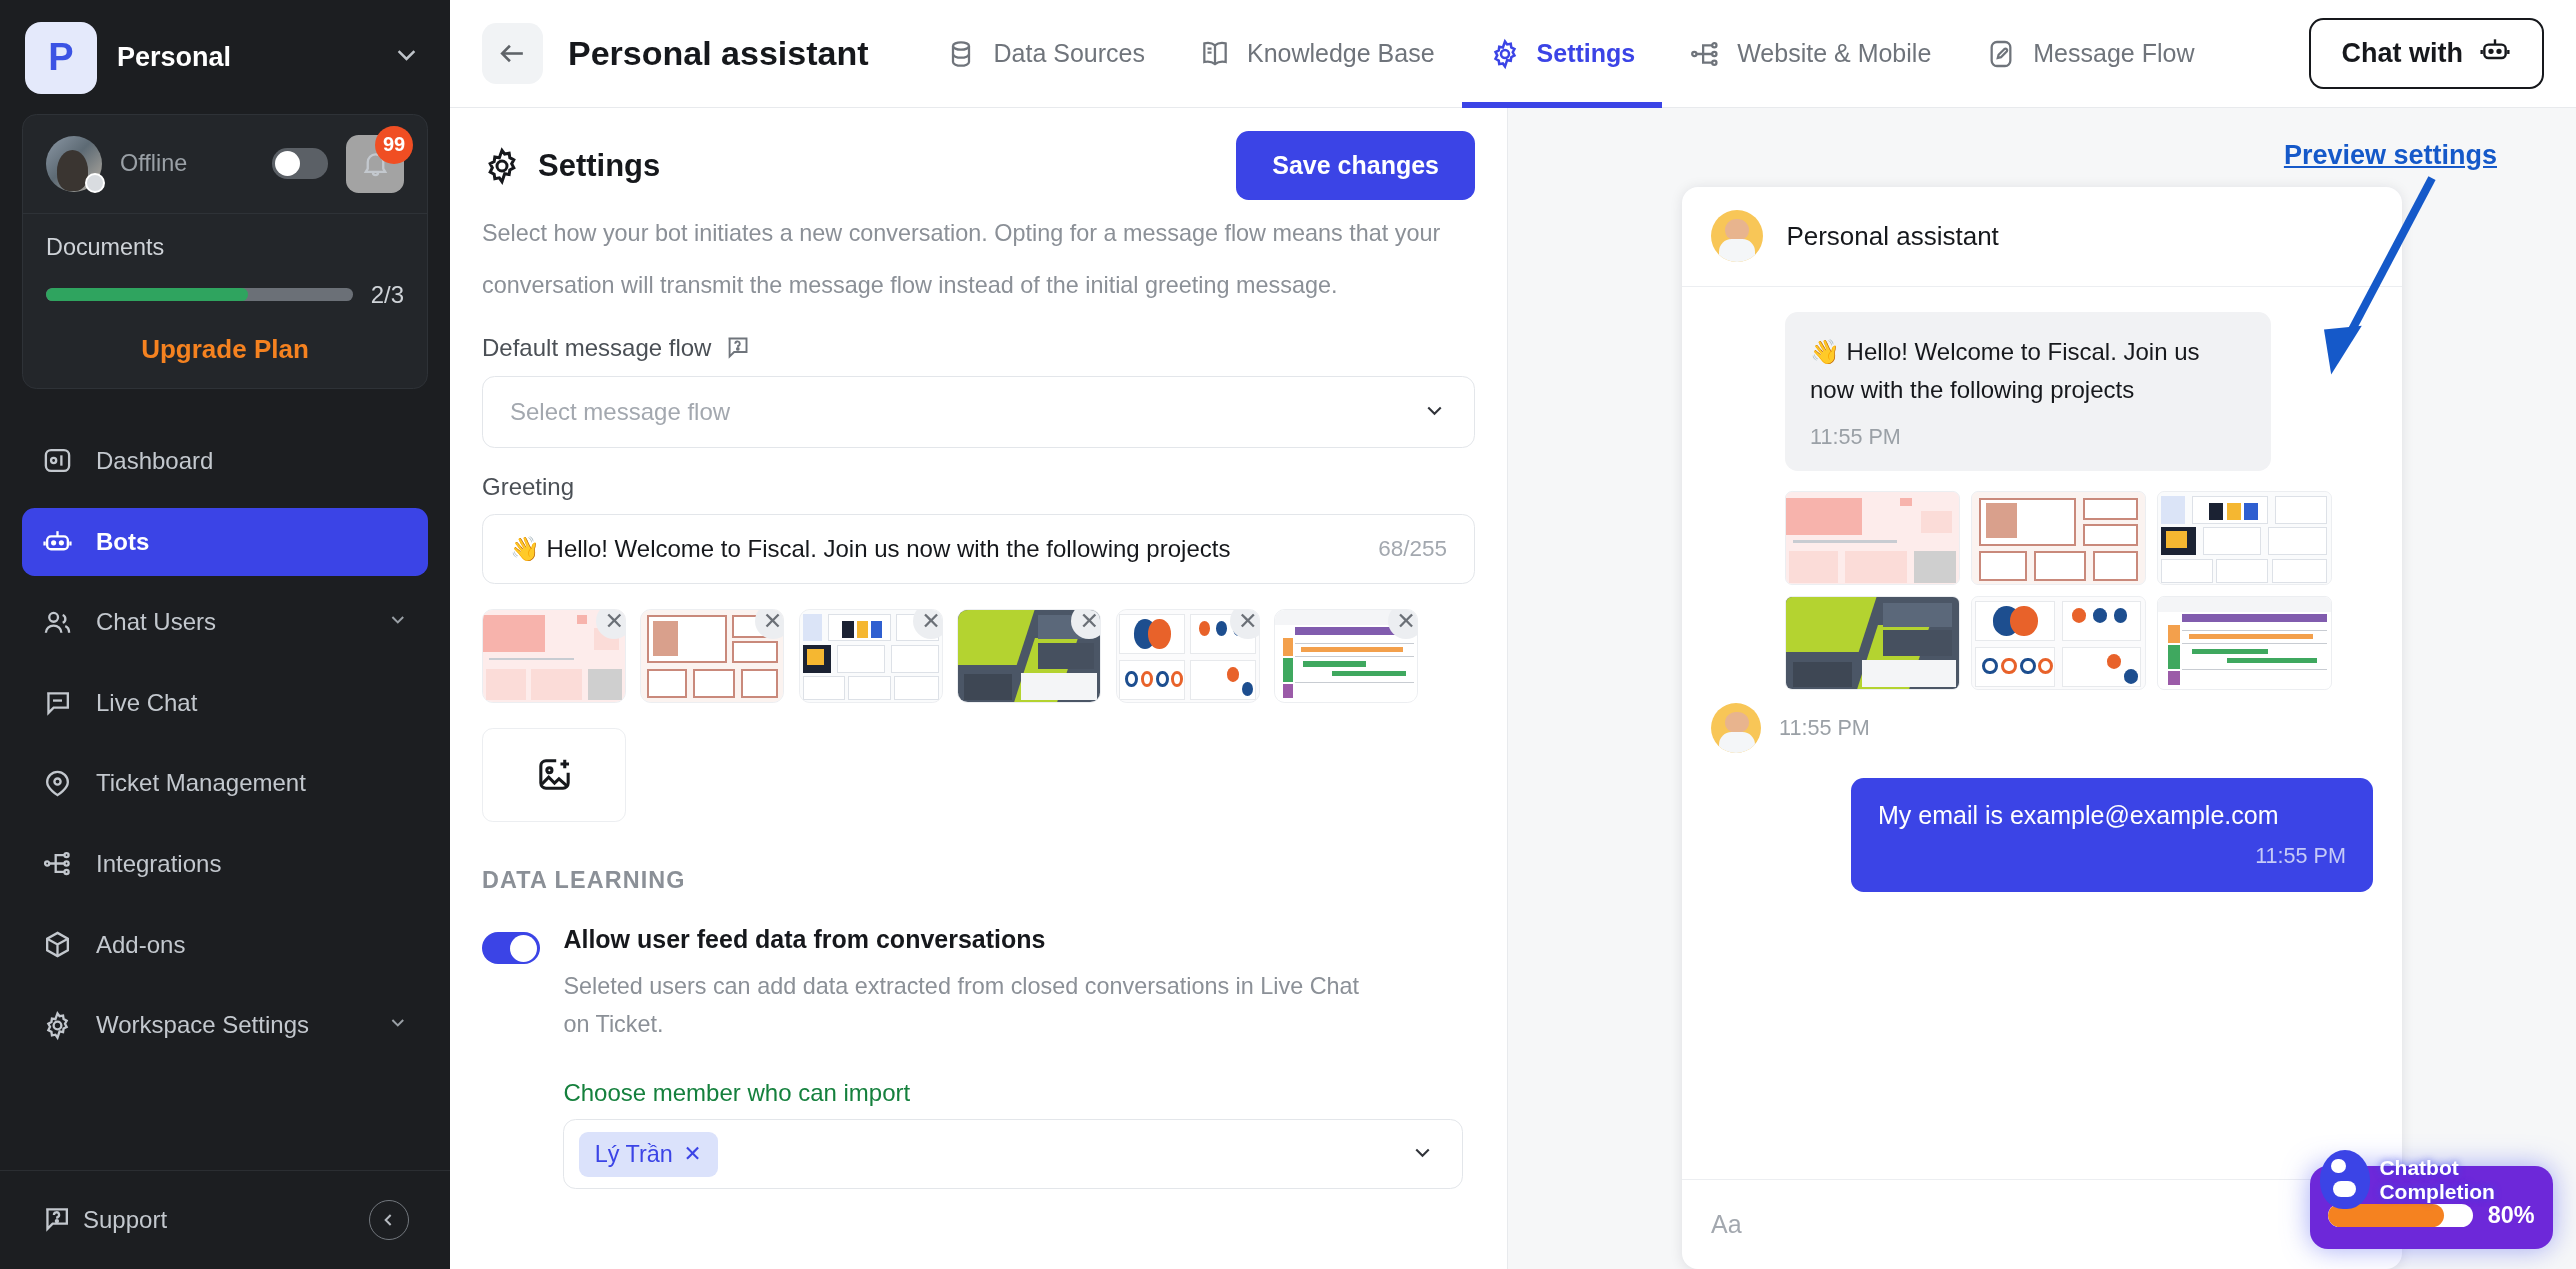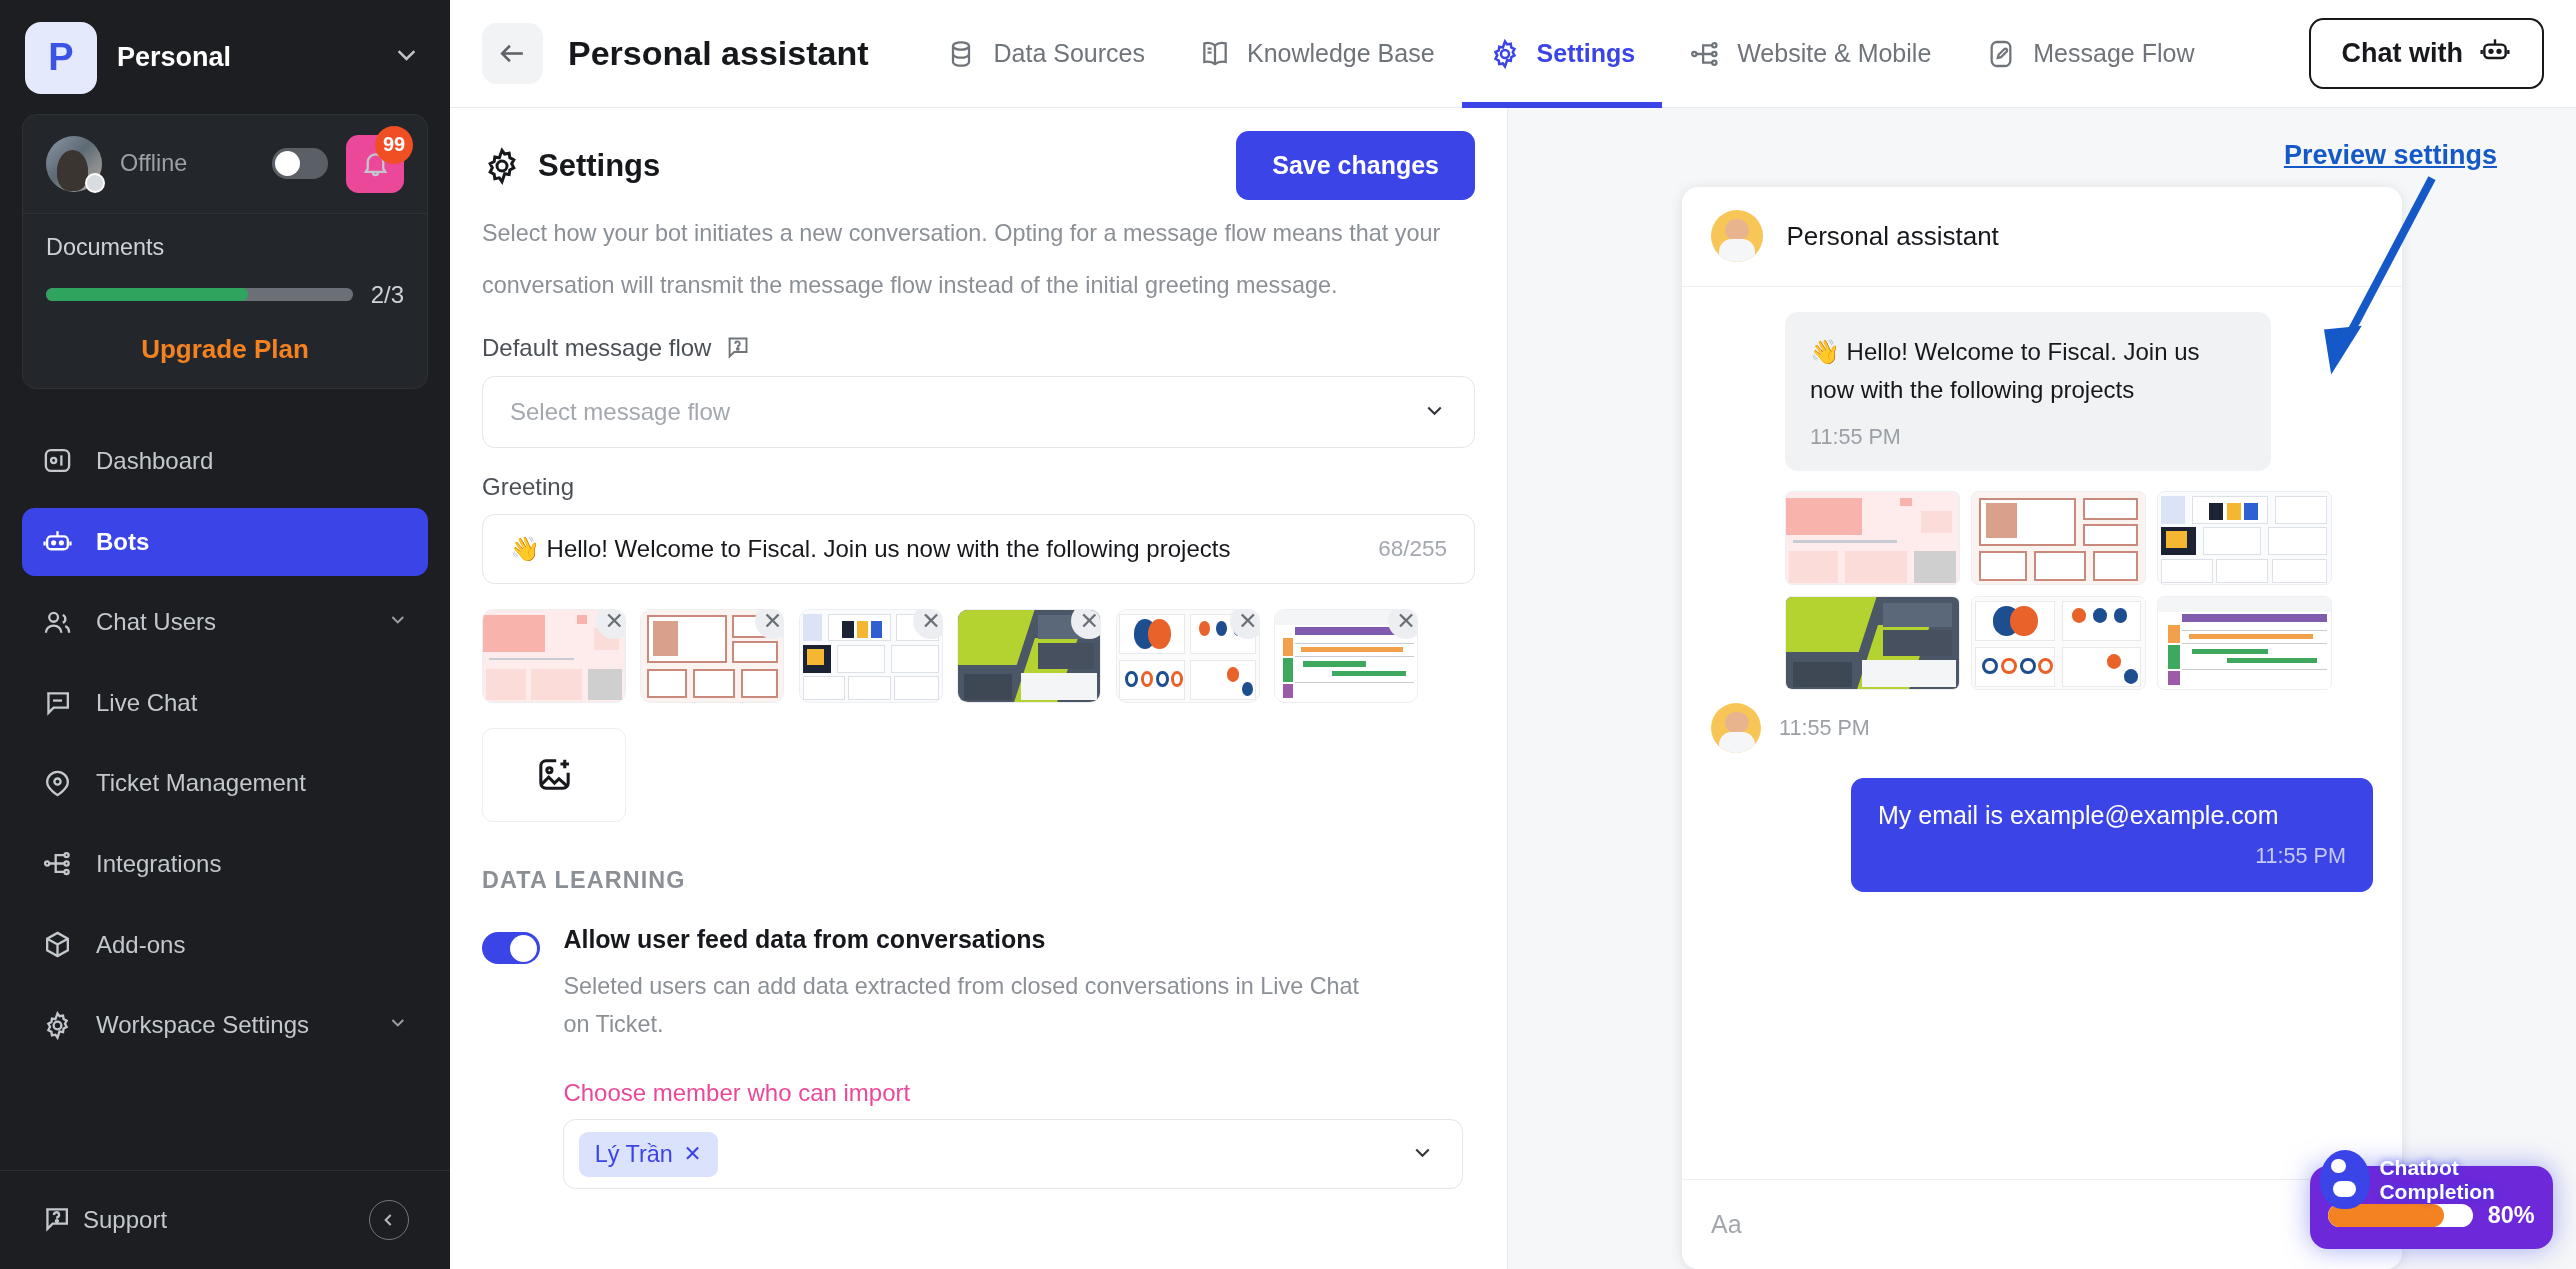--- a/index.html
+++ b/index.html
@@ -64,21 +64,21 @@
   .toggle-off {
     width: 56px; height: 31px; border-radius: 15.3px;
     background: #5b6066; position: relative; flex: 0 0 56px;
   }
   .toggle-off .knob {
     position: absolute; left: 2.7px; top: 2.7px;
     width: 25px; height: 25px; border-radius: 50%; background: #fff;
   }
   .bell-btn {
     width: 58px; height: 58px; border-radius: 12.6px;
-    background: #ec4899; position: relative; flex: 0 0 58px;
+    background: #a3a3a3; position: relative; flex: 0 0 58px;
     display: flex; align-items: center; justify-content: center;
   }
   .badge {
     position: absolute; top: -9px; right: -9px;
     min-width: 38px; height: 38px; border-radius: 19px;
     background: #f04e23; color: #fff;
     font-size: 20px; font-weight: bold;
     display: flex; align-items: center; justify-content: center;
     padding: 0 5.4px;
   }
@@ -236,21 +236,21 @@
     width: 58px; height: 32px; border-radius: 16px;
     background: #3b44e6; position: relative; flex: 0 0 58px; margin-top: 7.2px;
   }
   .toggle-on .knob {
     position: absolute; right: 2.7px; top: 2.7px;
     width: 27px; height: 27px; border-radius: 50%; background: #fff;
   }
   .dl-main { flex: 1; }
   .dl-title { font-size: 25px; font-weight: bold; color: #16181c; }
   .dl-desc { font-size: 23.4px; color: #8b9097; line-height: 38px; margin-top: 12.6px; max-width: 810px; }
-  .dl-sub { font-size: 24px; color: #ec4899; margin: 36px 0 12.6px 0; }
+  .dl-sub { font-size: 24px; color: #15803d; margin: 36px 0 12.6px 0; }
   .member-box {
     border: 1.8px solid #e3e6ea; border-radius: 12.6px;
     height: 70px; display: flex; align-items: center;
     padding: 0 27px 0 14.4px; gap: 10.8px; max-width: 900px;
   }
   .chip {
     background: #dbe2fb; color: #3b44e6;
     border-radius: 9px; padding: 9px 16px;
     font-size: 23.4px; display: flex; align-items: center; gap: 10.8px;
   }

